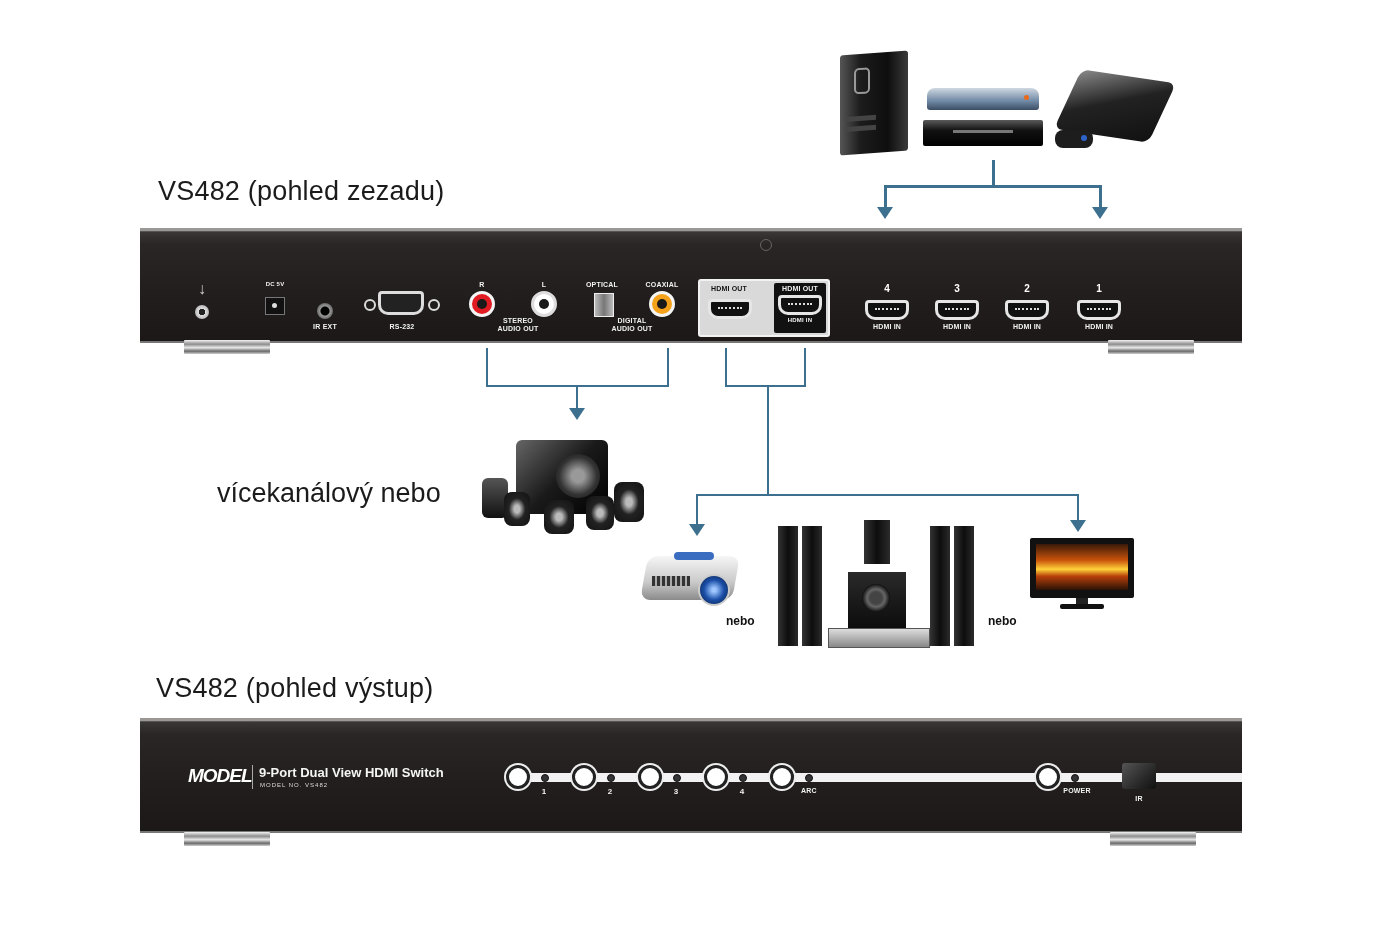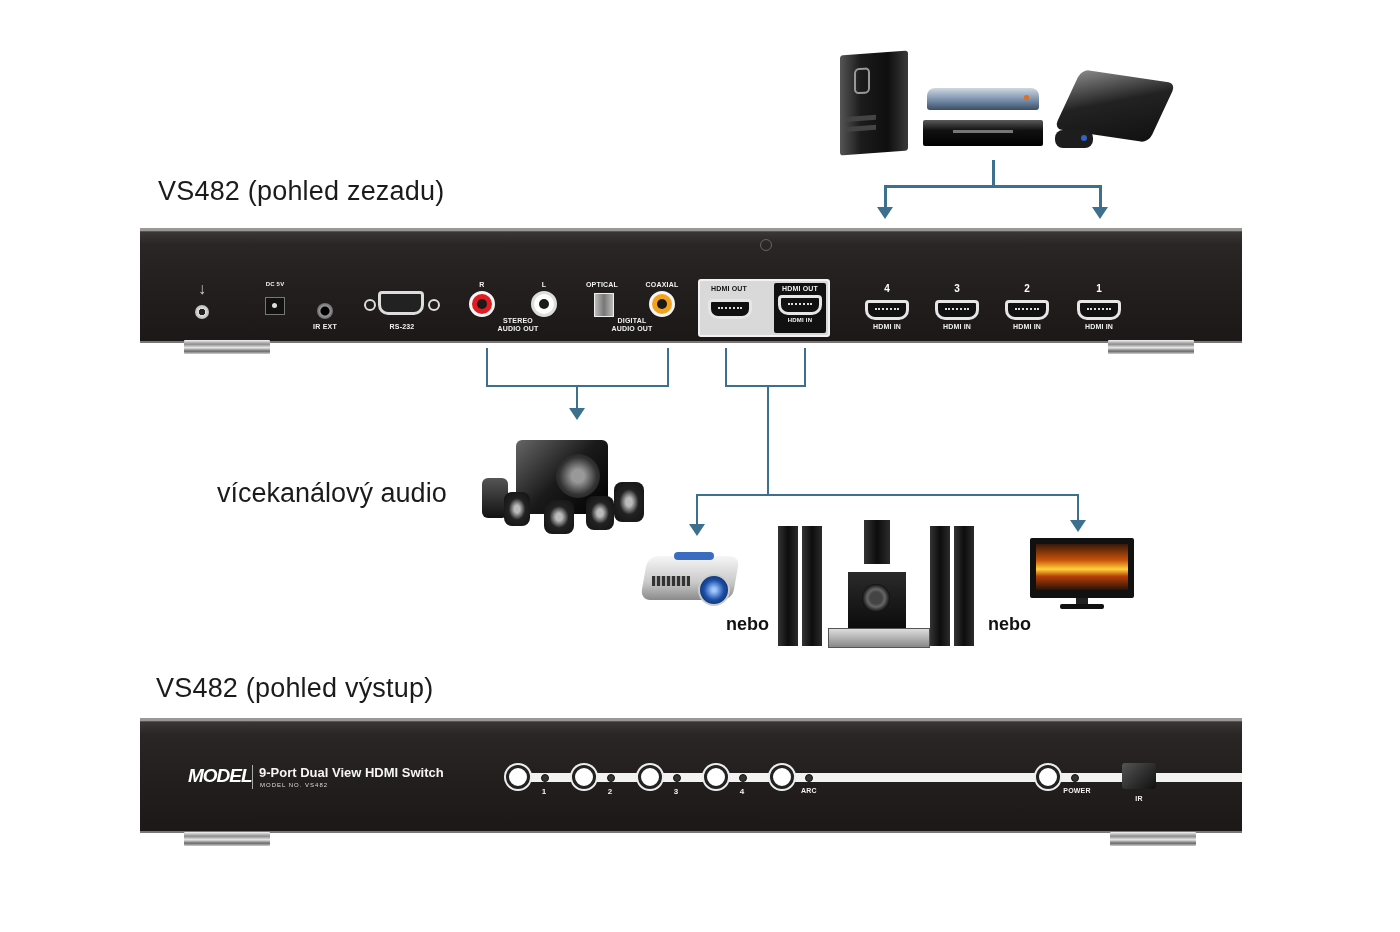--- a/index.html
+++ b/index.html
@@ -1,20 +1,20 @@
 <!DOCTYPE html>
 <html><head>
 <meta charset="utf-8">
 <style>
   html,body{margin:0;padding:0;background:#ffffff;}
   body{width:1400px;height:932px;position:relative;overflow:hidden;font-family:"Liberation Sans",sans-serif;color:#1a1a1a;}
   .abs{position:absolute;}
   .title{font-size:27px;color:#1b1b1b;letter-spacing:0.2px;}
   .label-big{font-size:27px;line-height:35px;color:#1b1b1b;}
-  .nebo{font-size:18px;font-weight:bold;color:#111;}
+  .nebo{font-size:12px;font-weight:bold;color:#111;}
   
   .panel{background:linear-gradient(#3c3837 0%,#2a2625 12%,#231f1e 50%,#1b1817 100%);border-top:3px solid #9a9795;border-bottom:2px solid #777;box-shadow:0 1px 0 #555 inset;}
   .foot{background:linear-gradient(#f4f4f4 0%,#8d8d8d 30%,#e8e8e8 55%,#6a6a6a 80%,#cfcfcf 100%);height:14px;border-radius:1px;}
   .tiny{font-size:7px;font-weight:bold;color:#f2f2f2;letter-spacing:0.2px;white-space:nowrap;text-align:center;}
   .num{font-size:10px;font-weight:bold;color:#fff;text-align:center;}
   .hdmi{width:44px;height:20px;background:#111;border:3px solid #e6e6e6;border-radius:4px 4px 10px 10px;box-sizing:border-box;}
   .hdmi::after{content:"";display:block;margin:5px auto 0;width:24px;height:3px;border-top:2px dotted #ddd;}
   .rca{width:26px;height:26px;border-radius:50%;box-sizing:border-box;}
   .rca::after{content:"";display:block;width:10px;height:10px;border-radius:50%;background:#1a1a1a;margin:5px auto 0;}
   .btn{width:24px;height:24px;border-radius:50%;background:#fff;border:3px solid #222;box-shadow:0 0 0 2px #eee;box-sizing:border-box;}
@@ -152,21 +152,21 @@
 <div class="abs line" style="left:804px;top:348px;width:2px;height:38px;"></div>
 <div class="abs line" style="left:725px;top:385px;width:81px;height:2px;"></div>
 <div class="abs line" style="left:767px;top:385px;width:2px;height:110px;"></div>
 <div class="abs line" style="left:696px;top:494px;width:383px;height:2px;"></div>
 <div class="abs line" style="left:696px;top:494px;width:2px;height:30px;"></div>
 <div class="abs line" style="left:1077px;top:494px;width:2px;height:26px;"></div>
 <div class="abs arrow" style="left:689px;top:524px;"></div>
 <div class="abs arrow" style="left:1070px;top:520px;"></div>
 
 <div class="abs label-big" style="left:217px;top:476px;">
-  <div>vícekanálový audio</div>
+  <div>vícekanálový nebo</div>
 </div>
 <div class="abs" style="left:478px;top:436px;width:170px;height:100px;">
   <div class="abs" style="left:38px;top:4px;width:92px;height:74px;background:linear-gradient(135deg,#666,#1a1a1a 50%,#000);border-radius:6px;">
     <div style="position:absolute;left:40px;top:14px;width:44px;height:44px;border-radius:50%;background:radial-gradient(#999 20%,#333 60%,#111 100%);"></div>
   </div>
   <div class="abs" style="left:4px;top:42px;width:26px;height:40px;background:linear-gradient(#555,#111);border-radius:6px;"></div>
   <div class="abs" style="left:26px;top:56px;width:26px;height:34px;background:radial-gradient(#bbb 15%,#222 45%,#111);border-radius:8px;"></div>
   <div class="abs" style="left:66px;top:64px;width:30px;height:34px;background:radial-gradient(#bbb 15%,#222 45%,#111);border-radius:8px;"></div>
   <div class="abs" style="left:108px;top:60px;width:28px;height:34px;background:radial-gradient(#bbb 15%,#222 45%,#111);border-radius:8px;"></div>
   <div class="abs" style="left:136px;top:46px;width:30px;height:40px;background:radial-gradient(#bbb 15%,#222 45%,#111);border-radius:8px;"></div>

